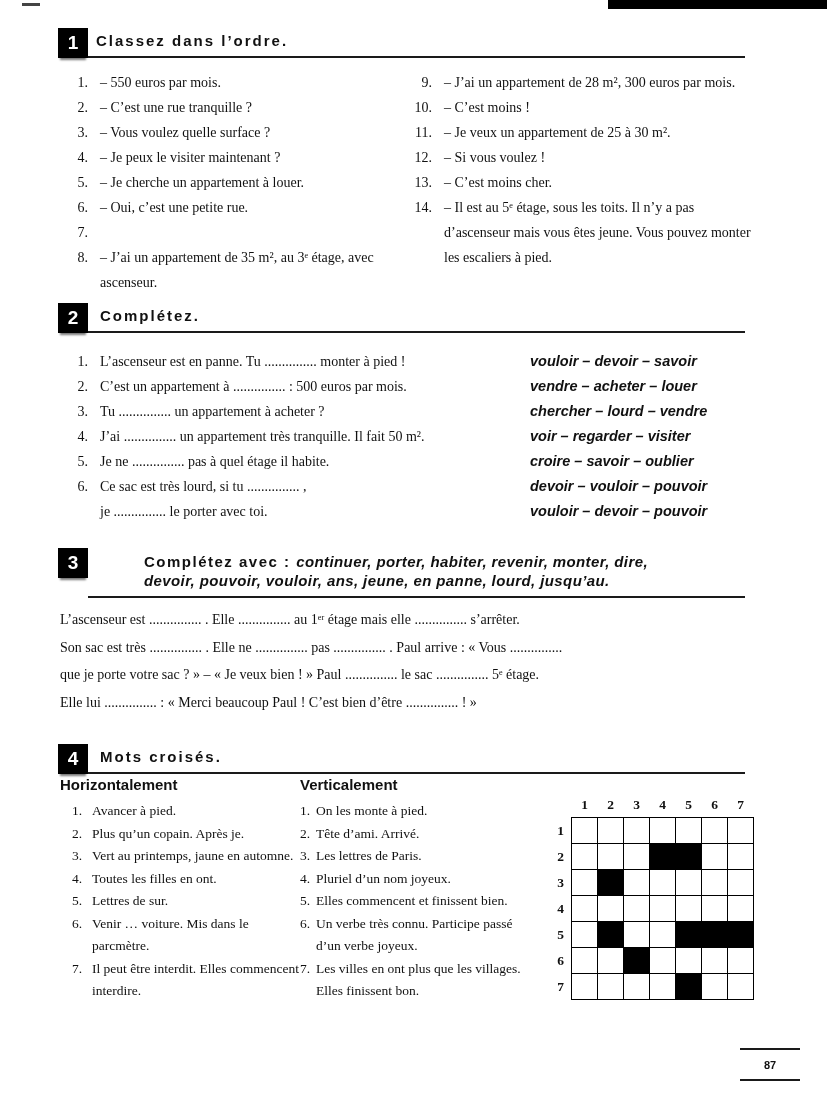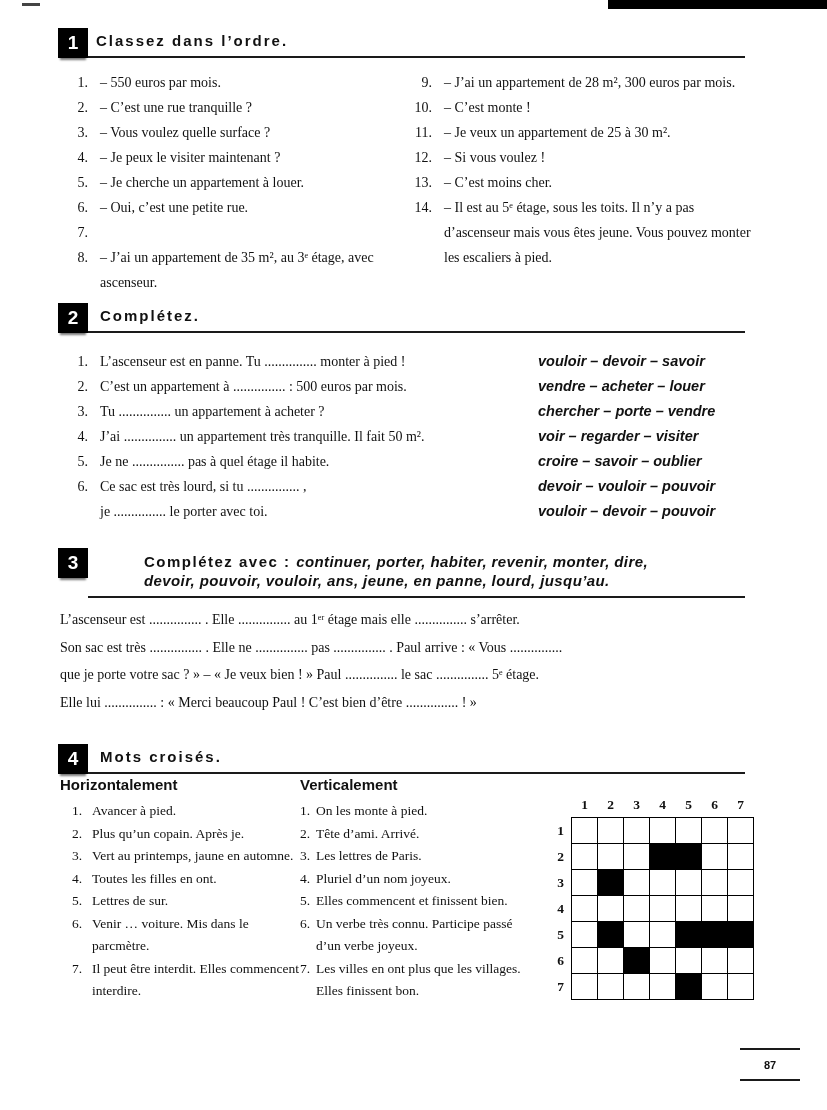--- a/index.html
+++ b/index.html
@@ -22,21 +22,21 @@
   .n{flex:0 0 28px;text-align:right;padding-right:12px;font-size:14px;line-height:25px;}
   .t{font-size:14px;line-height:25px;}
   #ex1-left{position:absolute;left:60px;top:70px;}
   #ex1-left .t{width:318px;}
   #ex1-right{position:absolute;left:398px;top:70px;}
   #ex1-right .n{flex:0 0 34px;}
   #ex1-right .t{width:312px;}
   #ex2-rows{position:absolute;left:60px;top:349px;}
   #ex2-rows .t{width:430px;white-space:nowrap;}
   .opts{font-family:"Liberation Sans", sans-serif;font-weight:bold;font-style:italic;
-        font-size:14.5px;line-height:25px;white-space:nowrap;margin-left:8px;}
+        font-size:14.5px;line-height:25px;white-space:nowrap;}
   #ex3-par{position:absolute;left:60px;top:606px;width:766px;}
   #ex3-par .pline{font-size:14px;line-height:27.5px;white-space:nowrap;}
   
   .clue-head{position:absolute;font-family:"Liberation Sans", sans-serif;font-weight:bold;font-size:15px;}
   .clues{position:absolute;}
   .clues .row .n{flex:0 0 22px;font-size:13.5px;line-height:22.5px;padding-right:10px;}
   .clues .row .t{font-size:13.5px;line-height:22.5px;width:208px;}
   #v-clues .row .n{flex:0 0 15px;padding-right:1px;text-align:left;}
   #v-clues .row .t{width:222px;}
   
@@ -101,21 +101,21 @@
       </div>
   </div>
 
   <div id="ex1-right">
     <div class="row">
         <span class="n">9.</span>
         <span class="t">– J’ai un appartement de 28 m², 300 euros par mois.</span>
       </div>
     <div class="row">
         <span class="n">10.</span>
-        <span class="t">– C’est monte !</span>
+        <span class="t">– C’est moins !</span>
       </div>
     <div class="row">
         <span class="n">11.</span>
         <span class="t">– Je veux un appartement de 25 à 30 m².</span>
       </div>
     <div class="row">
         <span class="n">12.</span>
         <span class="t">– Si vous voulez !</span>
       </div>
     <div class="row">
@@ -142,21 +142,21 @@
         <span class="opts">vouloir – devoir – savoir</span>
       </div>
     <div class="row">
         <span class="n">2.</span>
         <span class="t">C’est un appartement à ............... : 500 euros par mois.</span>
         <span class="opts">vendre – acheter – louer</span>
       </div>
     <div class="row">
         <span class="n">3.</span>
         <span class="t">Tu ............... un appartement à acheter ?</span>
-        <span class="opts">chercher – porte – vendre</span>
+        <span class="opts">chercher – lourd – vendre</span>
       </div>
     <div class="row">
         <span class="n">4.</span>
         <span class="t">J’ai ............... un appartement très tranquille. Il fait 50 m².</span>
         <span class="opts">voir – regarder – visiter</span>
       </div>
     <div class="row">
         <span class="n">5.</span>
         <span class="t">Je ne ............... pas à quel étage il habite.</span>
         <span class="opts">croire – savoir – oublier</span>

